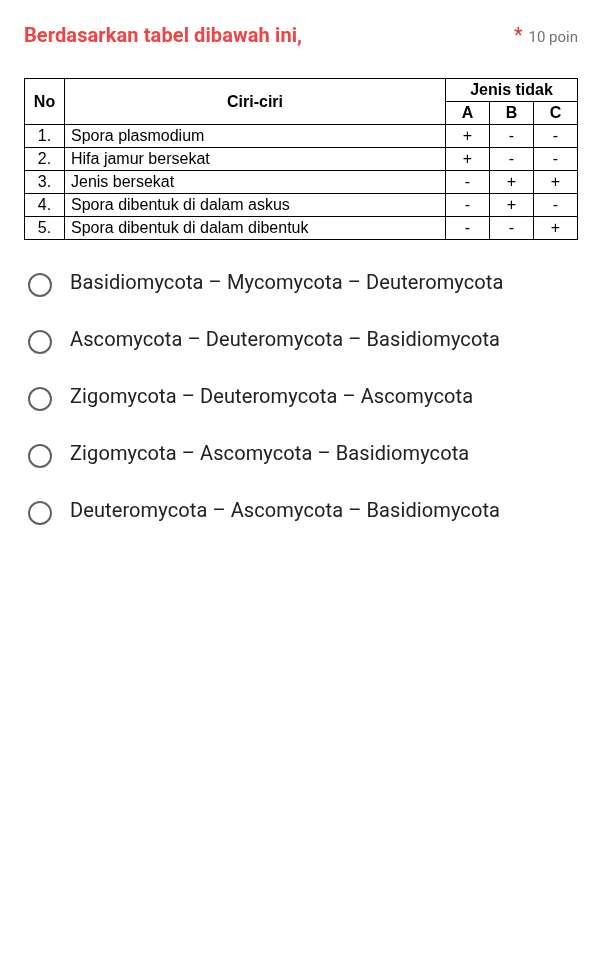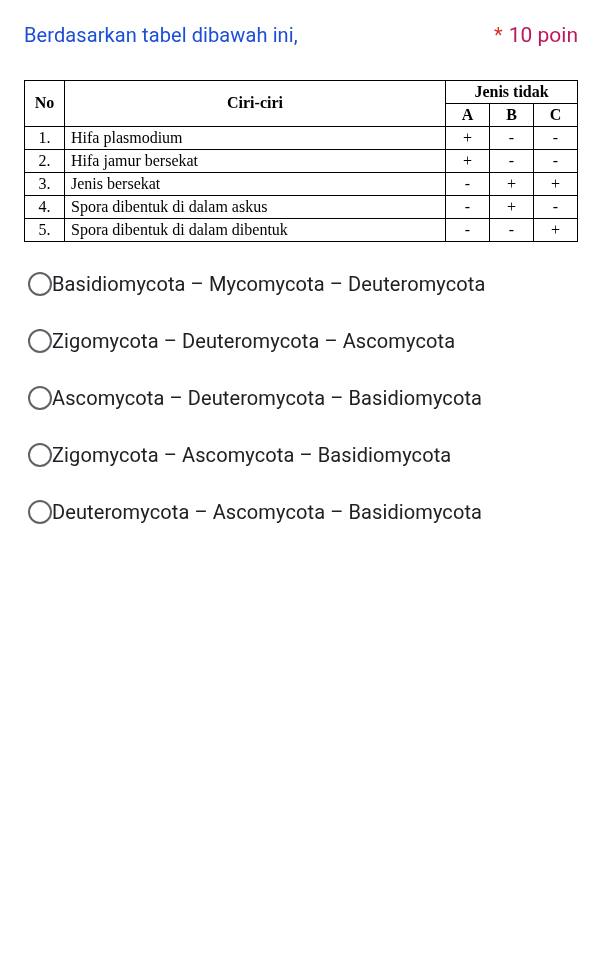--- a/index.html
+++ b/index.html
@@ -8,56 +8,58 @@
     background: #fff;
     color: #202124;
     width: 602px;
     padding: 20px 24px;
     font-size: 20px;
     line-height: 1.5;
   }
   .question-block { margin-bottom: 28px; }
   .question-text {
     display: inline;
-    color: #1d4ed8;
+    color: #ef4444;
     letter-spacing: 0.1px;
+    font-weight: bold;
   }
   .required {
     color: #d93025;
     margin-left: 6px;
     margin-right: 6px;
   }
   .points {
-    color: #be185d;
-    font-size: 21px;
+    color: #737373;
+    font-size: 15px;
   }
   .first-line { display: flex; align-items: baseline; }
   .first-line .qwrap { flex: 1; }
   table.data {
     border-collapse: collapse;
     width: 100%;
     margin-bottom: 28px;
-    font-family: Liberation Serif, serif;
+    font-family: Liberation Sans, sans-serif;
     font-size: 16px;
     color: #000;
   }
   table.data th, table.data td {
     border: 1px solid #000;
     padding: 1px 6px;
     text-align: left;
     line-height: 1.25;
   }
   table.data th { font-weight: 700; text-align: center; }
   table.data .col-no { width: 40px; text-align: center; }
   table.data .col-abc { width: 44px; text-align: center; }
   table.data td.center { text-align: center; }
   .options { display: flex; flex-direction: column; gap: 28px; padding-left: 4px; }
   .option {
     display: flex;
-    align-items: center;
+    align-items: flex-end;
+    gap: 18px;
     cursor: pointer;
   }
   .radio {
     width: 24px; height: 24px;
     border: 2px solid #5f6368;
     border-radius: 50%;
     flex: 0 0 24px;
   }
   .option-label {
     font-size: 20px;
@@ -89,21 +91,21 @@
     </tr>
     <tr>
       <th class="col-abc">A</th>
       <th class="col-abc">B</th>
       <th class="col-abc">C</th>
     </tr>
   </thead>
   <tbody>
     <tr>
       <td class="center">1.</td>
-      <td>Hifa plasmodium</td>
+      <td>Spora plasmodium</td>
       <td class="center">+</td>
       <td class="center">-</td>
       <td class="center">-</td>
     </tr>
     <tr>
       <td class="center">2.</td>
       <td>Hifa jamur bersekat</td>
       <td class="center">+</td>
       <td class="center">-</td>
       <td class="center">-</td>
@@ -132,25 +134,25 @@
   </tbody>
 </table>
 
 <div class="options">
   <label class="option">
     <span class="radio"></span>
     <span class="option-label">Basidiomycota – Mycomycota – Deuteromycota</span>
   </label>
   <label class="option">
     <span class="radio"></span>
-    <span class="option-label">Zigomycota – Deuteromycota – Ascomycota</span>
+    <span class="option-label">Ascomycota – Deuteromycota – Basidiomycota</span>
   </label>
   <label class="option">
     <span class="radio"></span>
-    <span class="option-label">Ascomycota – Deuteromycota – Basidiomycota</span>
+    <span class="option-label">Zigomycota – Deuteromycota – Ascomycota</span>
   </label>
   <label class="option">
     <span class="radio"></span>
     <span class="option-label">Zigomycota – Ascomycota – Basidiomycota</span>
   </label>
   <label class="option">
     <span class="radio"></span>
     <span class="option-label">Deuteromycota – Ascomycota – Basidiomycota</span>
   </label>
 </div>

